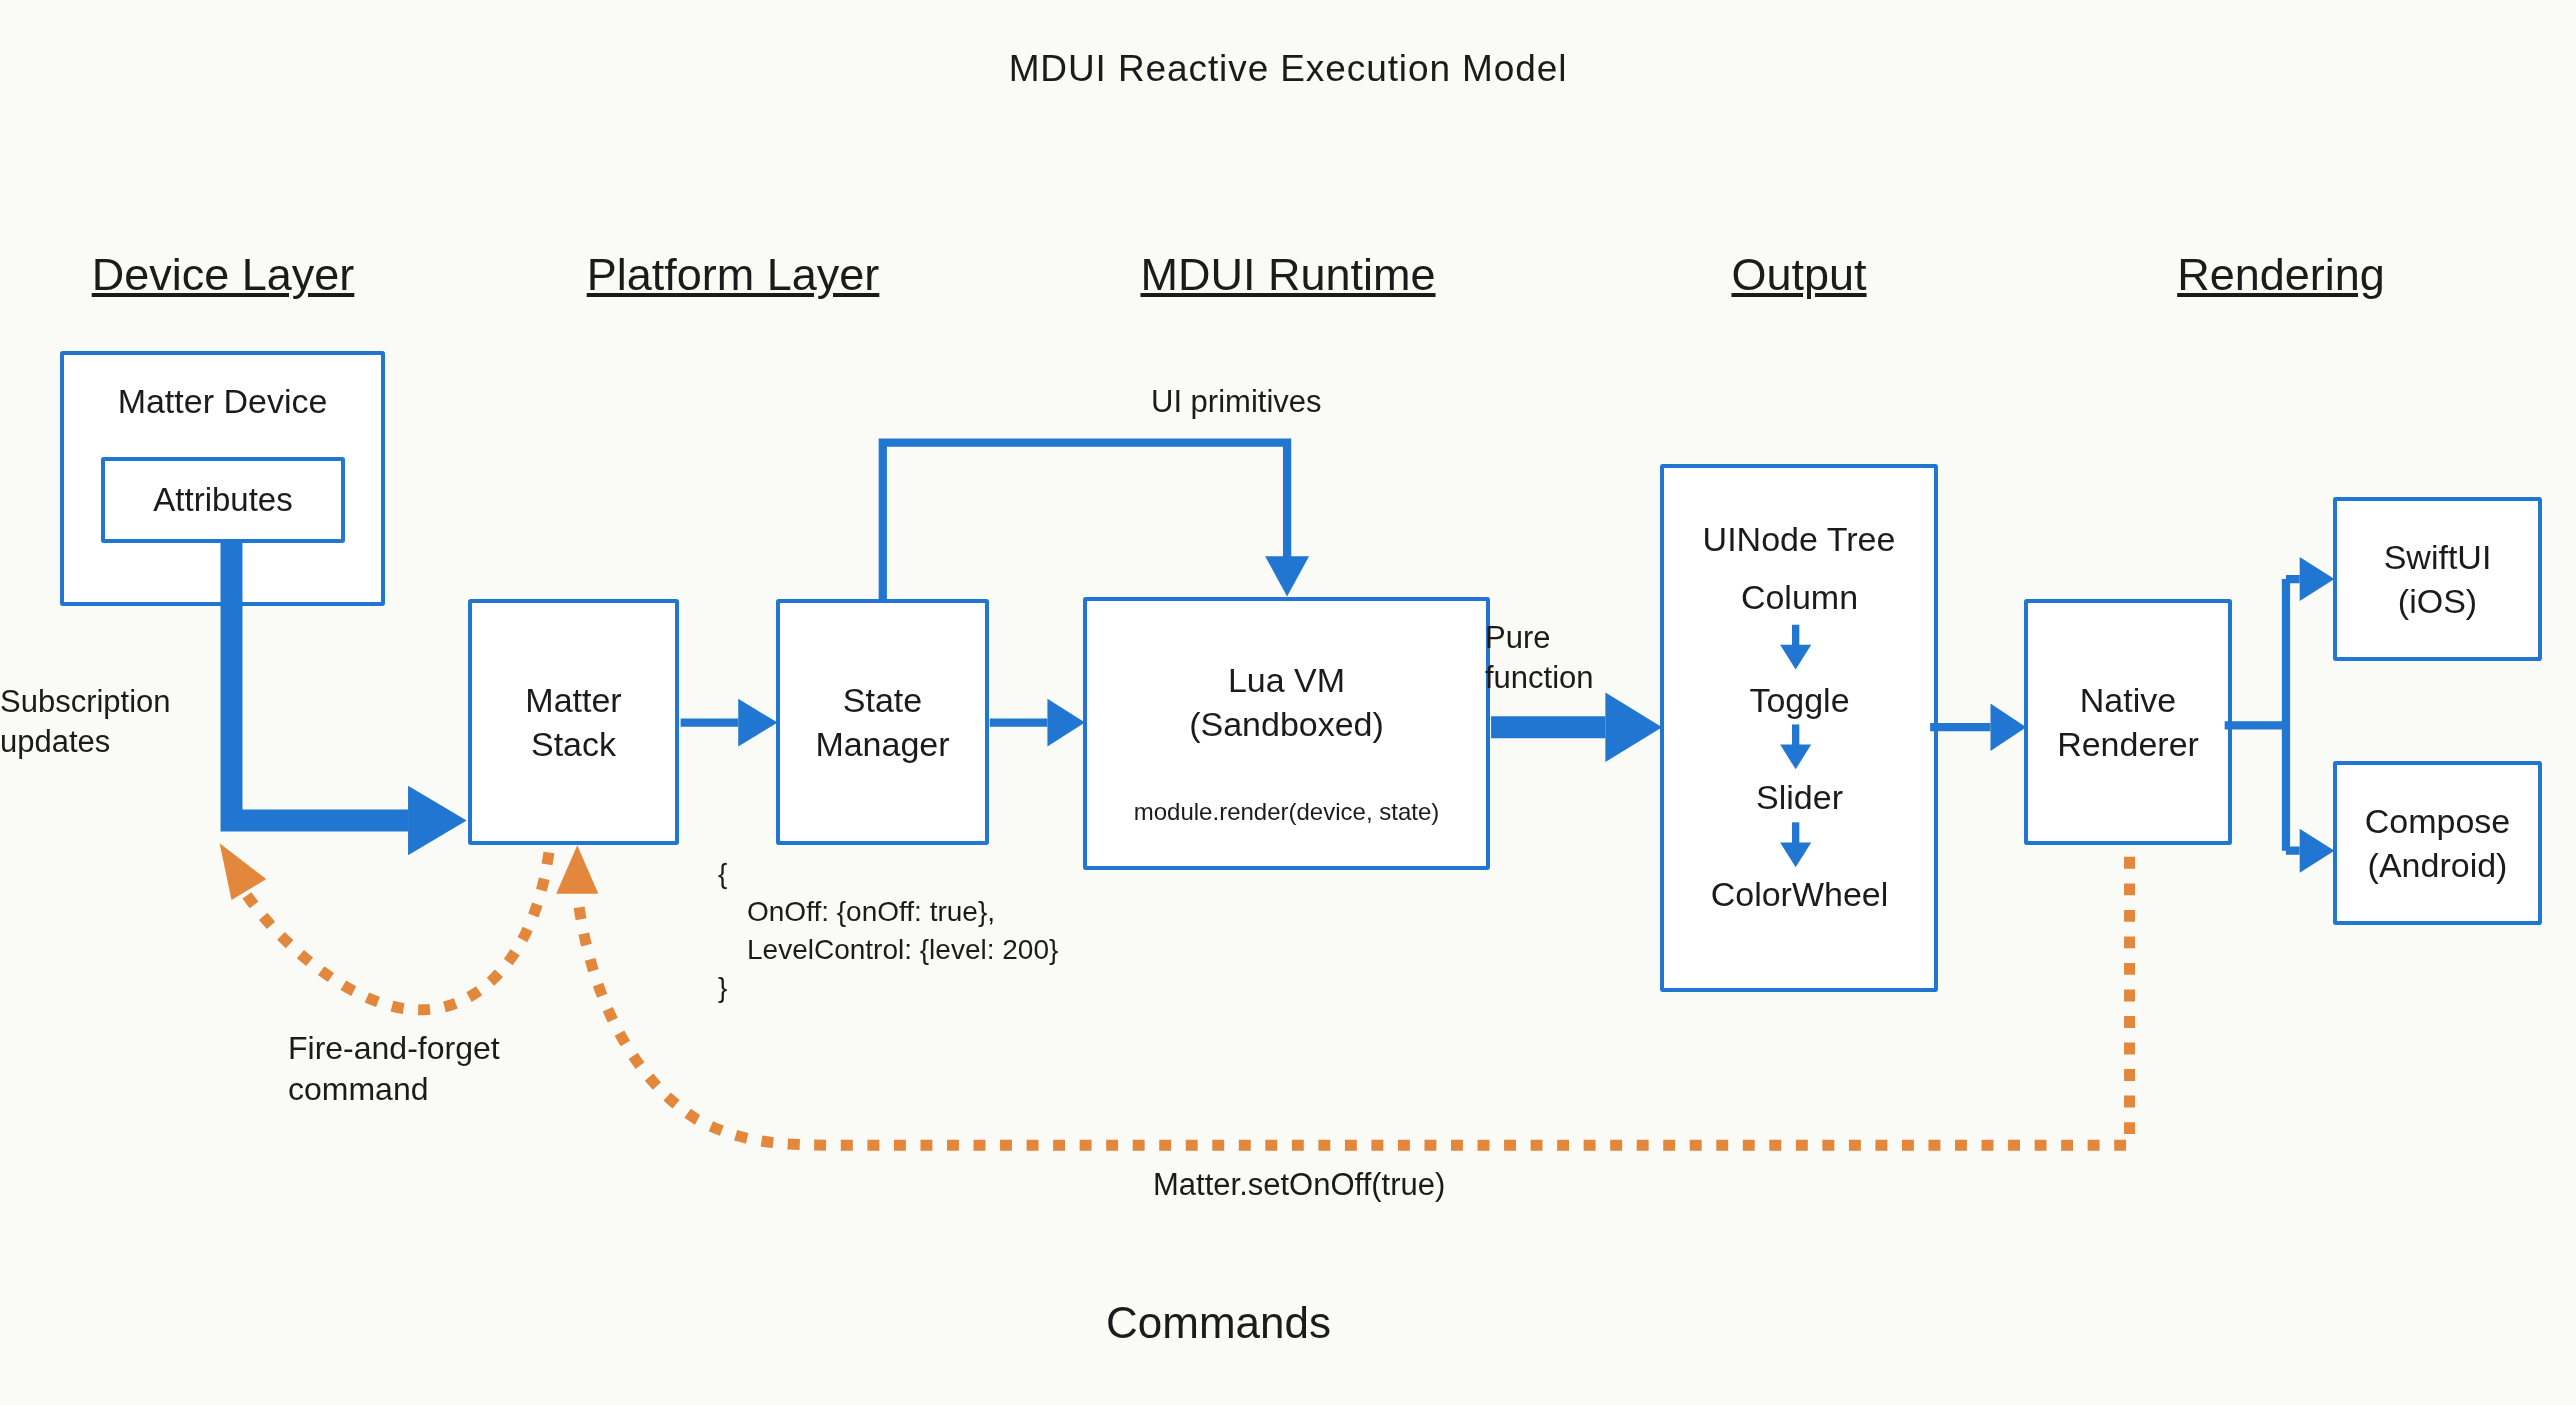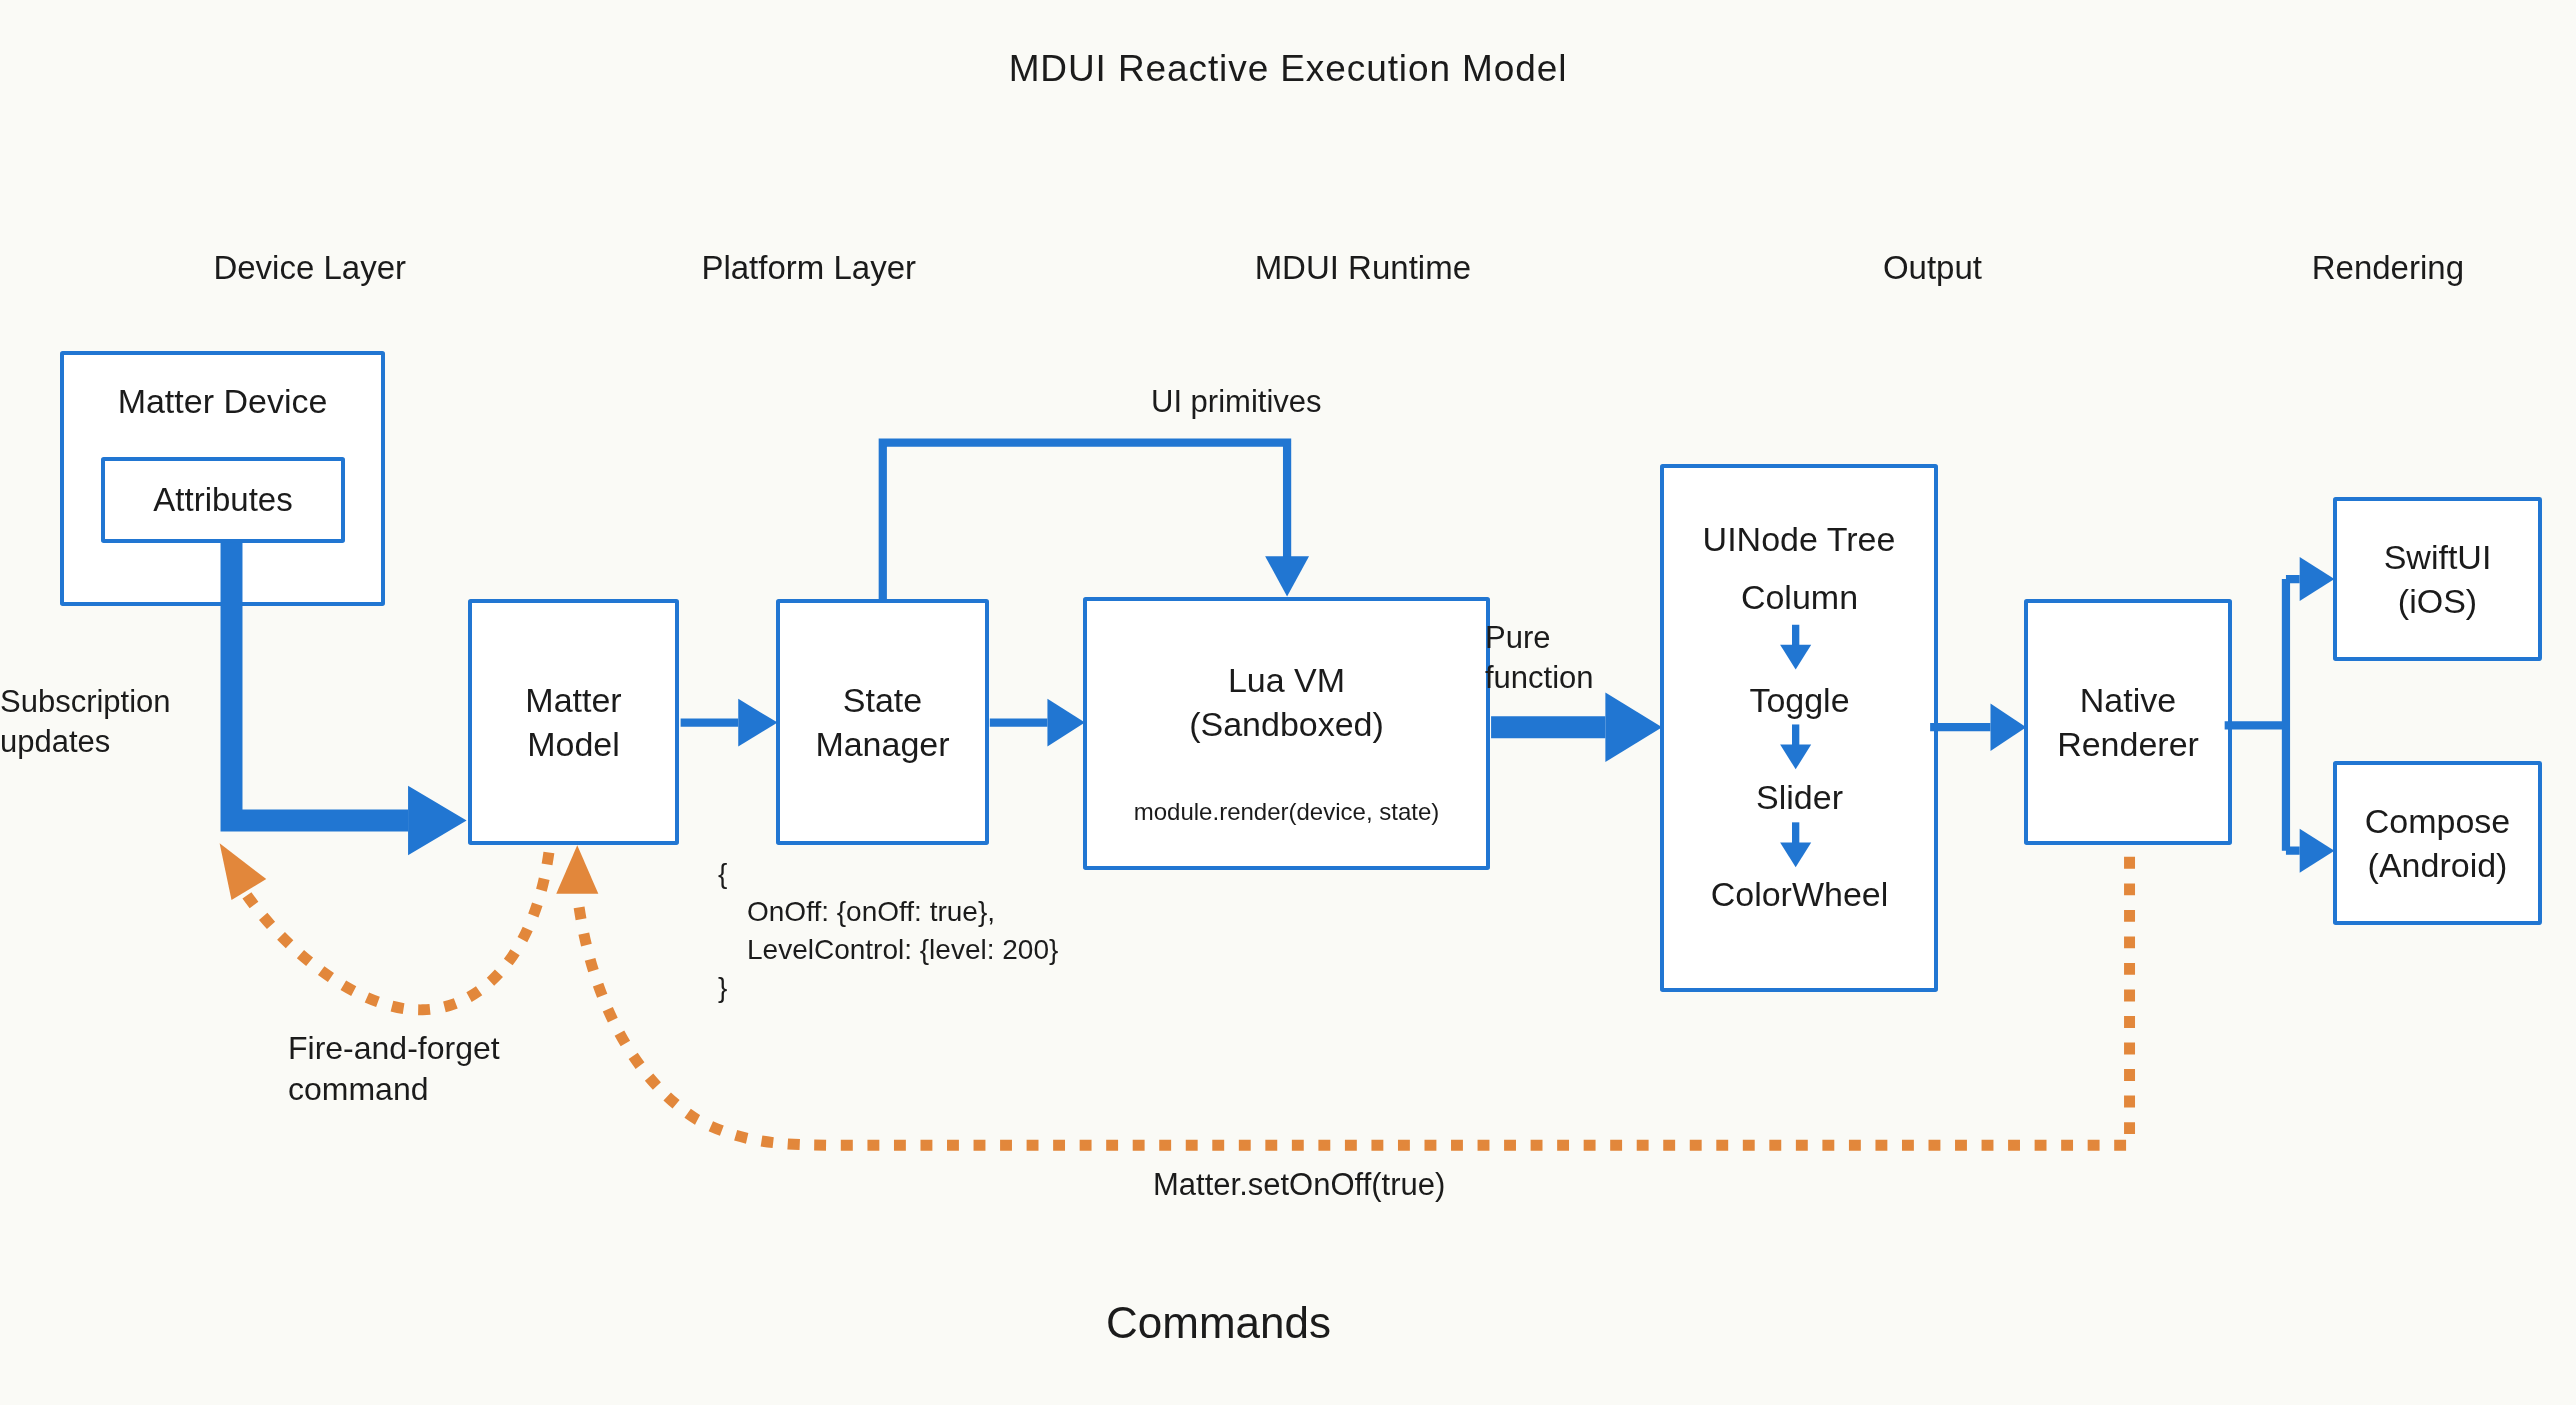--- a/index.html
+++ b/index.html
@@ -7,21 +7,21 @@
     --orange:#E2873B;
     --bg:#FAFAF6;
     --ink:#1B1B1B;
   }
   html,body{margin:0;padding:0;}
   body{background:var(--bg);font-family:"Liberation Sans", sans-serif;color:var(--ink);}
   #canvas{position:relative;width:2576px;height:1405px;background:var(--bg);overflow:hidden;}
 
   .title{position:absolute;left:0;top:48px;width:100%;text-align:center;
          font-size:37px;font-weight:400;letter-spacing:0.9px;}
-  .col-header{position:absolute;width:366px;text-align:right;font-size:33px;font-weight:400;}
+  .col-header{position:absolute;width:366px;text-align:center;font-size:45px;font-weight:400;text-decoration:underline;}
 
   .box{position:absolute;background:#fff;border:4.6px solid var(--blue);border-radius:2.7px;
        display:flex;flex-direction:column;align-items:center;justify-content:center;
        text-align:center;font-size:34px;line-height:44px;}
   .box .ln{width:100%;}
 
   .float-label{position:absolute;font-size:31px;line-height:40px;}
   .code-line{position:absolute;font-size:28px;white-space:pre;}
 
   .uinode-item{position:absolute;width:279px;text-align:center;font-size:34px;}
@@ -47,21 +47,21 @@
 
   <div class="box" style="left:60px;top:351px;width:317px;height:223px;justify-content:flex-start;padding-top:24px">
     <div class="ln">Matter Device</div>
   </div>
   <div class="box" style="left:101px;top:457px;width:236px;height:78px;font-size:33px">
     <div class="ln">Attributes</div>
   </div>
 
   <div class="box" style="left:468px;top:599px;width:203px;height:238px">
     <div class="ln">Matter</div>
-    <div class="ln">Model</div>
+    <div class="ln">Stack</div>
   </div>
   <div class="box" style="left:776px;top:599px;width:205px;height:238px">
     <div class="ln">State</div>
     <div class="ln">Manager</div>
   </div>
 
   <div class="box" style="left:1083px;top:597px;width:399px;height:240px;justify-content:center;padding-top:25px">
     <div class="ln">Lua VM</div>
     <div class="ln">(Sandboxed)</div>
     <div class="ln" style="margin-top:44px;font-size:24px">module.render(device, state)</div>

